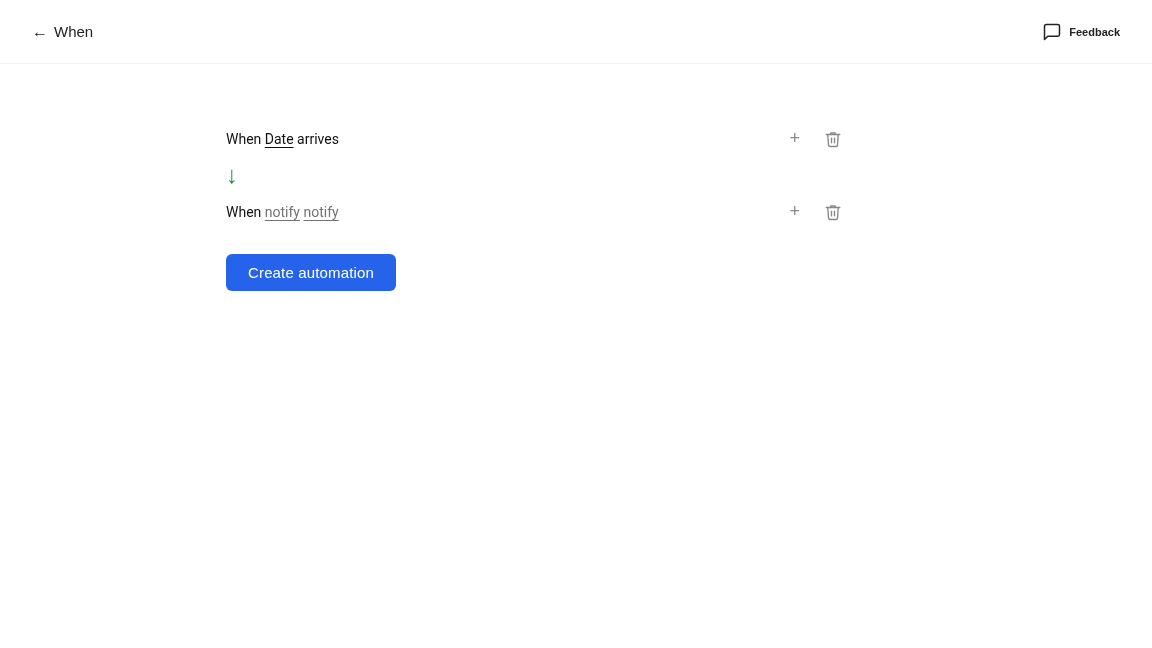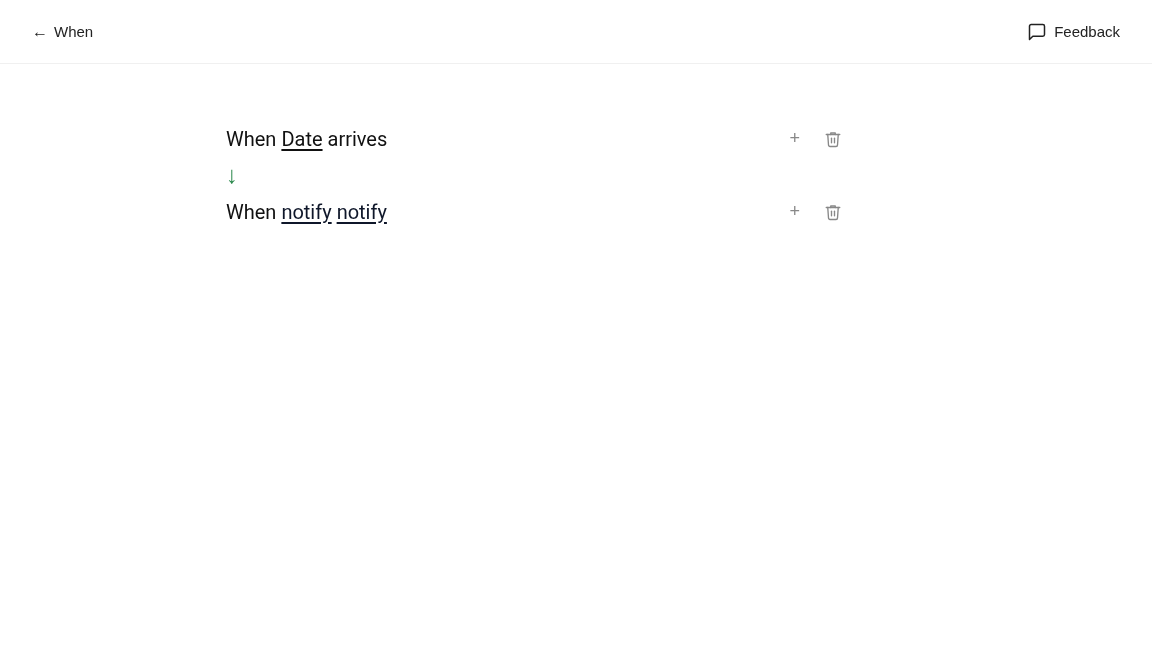--- a/index.html
+++ b/index.html
@@ -43,51 +43,52 @@
     .back-arrow {
       font-size: 16px;
       color: #222;
     }
 
     .feedback-btn {
       display: flex;
       align-items: center;
       gap: 7px;
       cursor: pointer;
-      font-size: 15px;
+      font-size: 11px;
       color: #222;
       background: none;
       border: none;
       padding: 4px 8px;
       border-radius: 4px;
+      font-weight: bold;
     }
 
     .feedback-icon {
       width: 20px;
       height: 20px;
     }
 
     
     .main-content {
       padding: 60px 0 0 226px;
     }
 
     .automation-text {
-      font-size: 20px;
+      font-size: 14px;
       color: #111;
       font-weight: 400;
     }
 
     .automation-text .underline-word {
       text-decoration: underline;
       text-underline-offset: 3px;
     }
 
     .automation-text .link-word {
-      color: #0f172a;
+      color: #737373;
       text-decoration: underline;
       text-underline-offset: 3px;
       cursor: pointer;
     }
 
     .row-actions {
       display: flex;
       align-items: center;
       gap: 16px;
       margin-left: auto;
@@ -219,15 +220,18 @@
             <polyline points="3 6 5 6 21 6"></polyline>
             <path d="M19 6l-1 14a2 2 0 0 1-2 2H8a2 2 0 0 1-2-2L5 6"></path>
             <path d="M10 11v6"></path>
             <path d="M14 11v6"></path>
             <path d="M9 6V4h6v2"></path>
           </svg>
         </button>
       </div>
     </div>
 
+    <div class="create-btn-row">
+      <button class="create-automation-btn">Create automation</button>
+    </div>
 
   </div>
 </div>
 
 </body></html>

